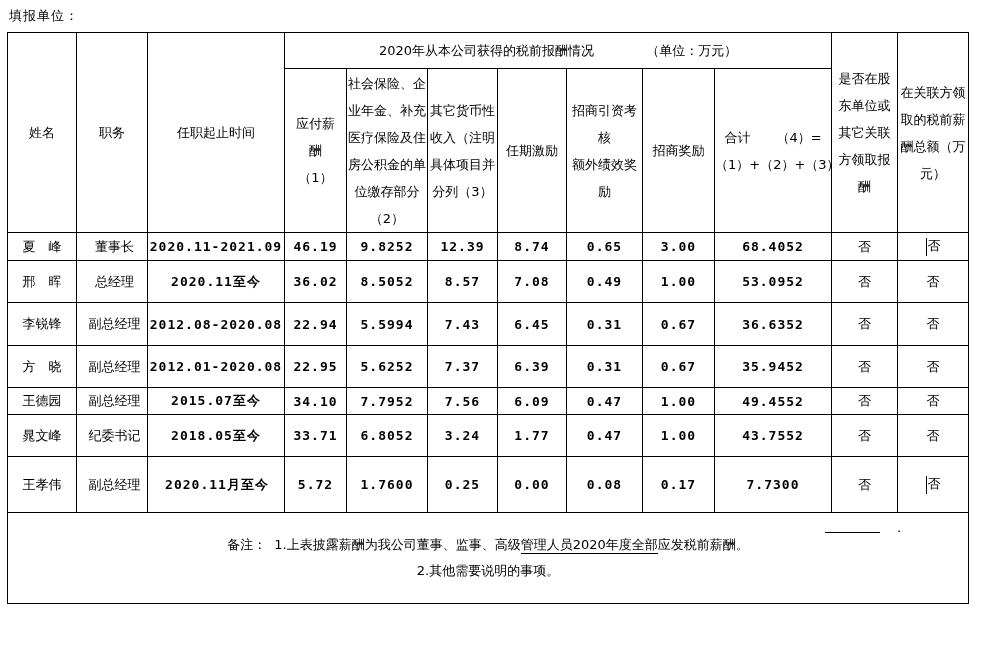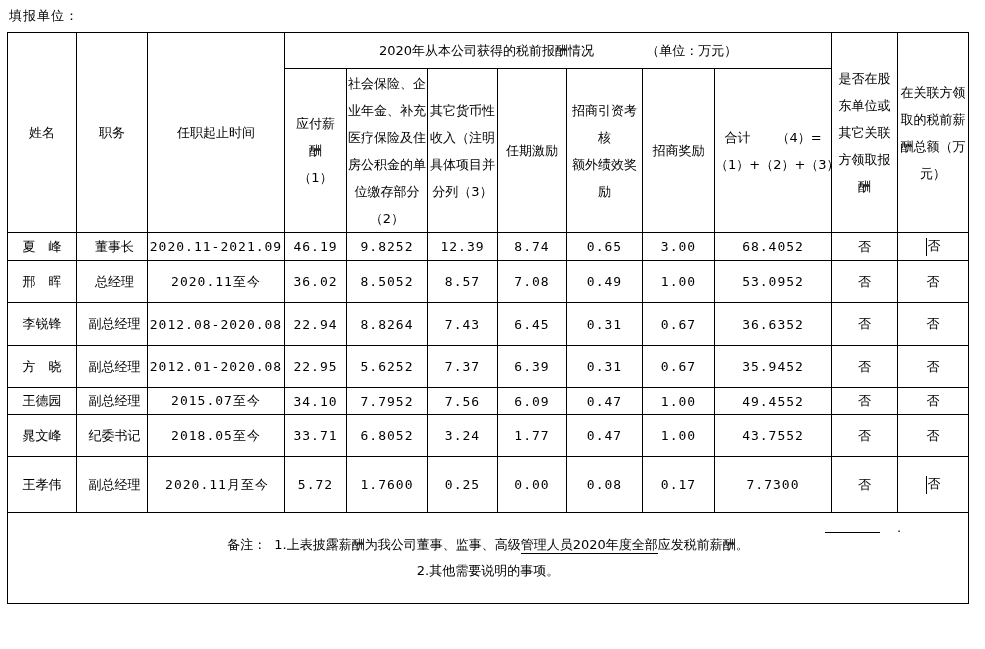--- a/index.html
+++ b/index.html
@@ -37,20 +37,21 @@
     padding: 0;
     overflow: hidden;
   }
   .pre { white-space: pre-line; line-height: 27px; }
   .title-cell span { display: inline-block; }
   .title-unit { margin-left: 48px; }
   .num {
     font-family: "DejaVu Sans Mono", monospace;
     font-size: 13px;
     letter-spacing: 1px;
+    font-weight: bold;
   }
   .pos { text-align: center; padding-left: 5px !important; }
   .left { text-align: center; padding-left: 2px !important; }
   .cursor {
     display: inline-block;
     width: 1px;
     height: 18px;
     background: #000;
     vertical-align: middle;
     margin-right: 1px;
@@ -179,21 +180,21 @@
       <td class="num">53.0952</td>
       <td>否</td>
       <td>否</td>
     </tr>
 
     <tr style="height:43px">
       <td>李锐锋</td>
       <td class="pos">副总经理</td>
       <td class="num">2012.08-2020.08</td>
       <td class="num">22.94</td>
-      <td class="num">8.8264</td>
+      <td class="num">5.5994</td>
       <td class="num">7.43</td>
       <td class="num">6.45</td>
       <td class="num">0.31</td>
       <td class="num">0.67</td>
       <td class="num">36.6352</td>
       <td>否</td>
       <td>否</td>
     </tr>
 
     <tr style="height:42px">

